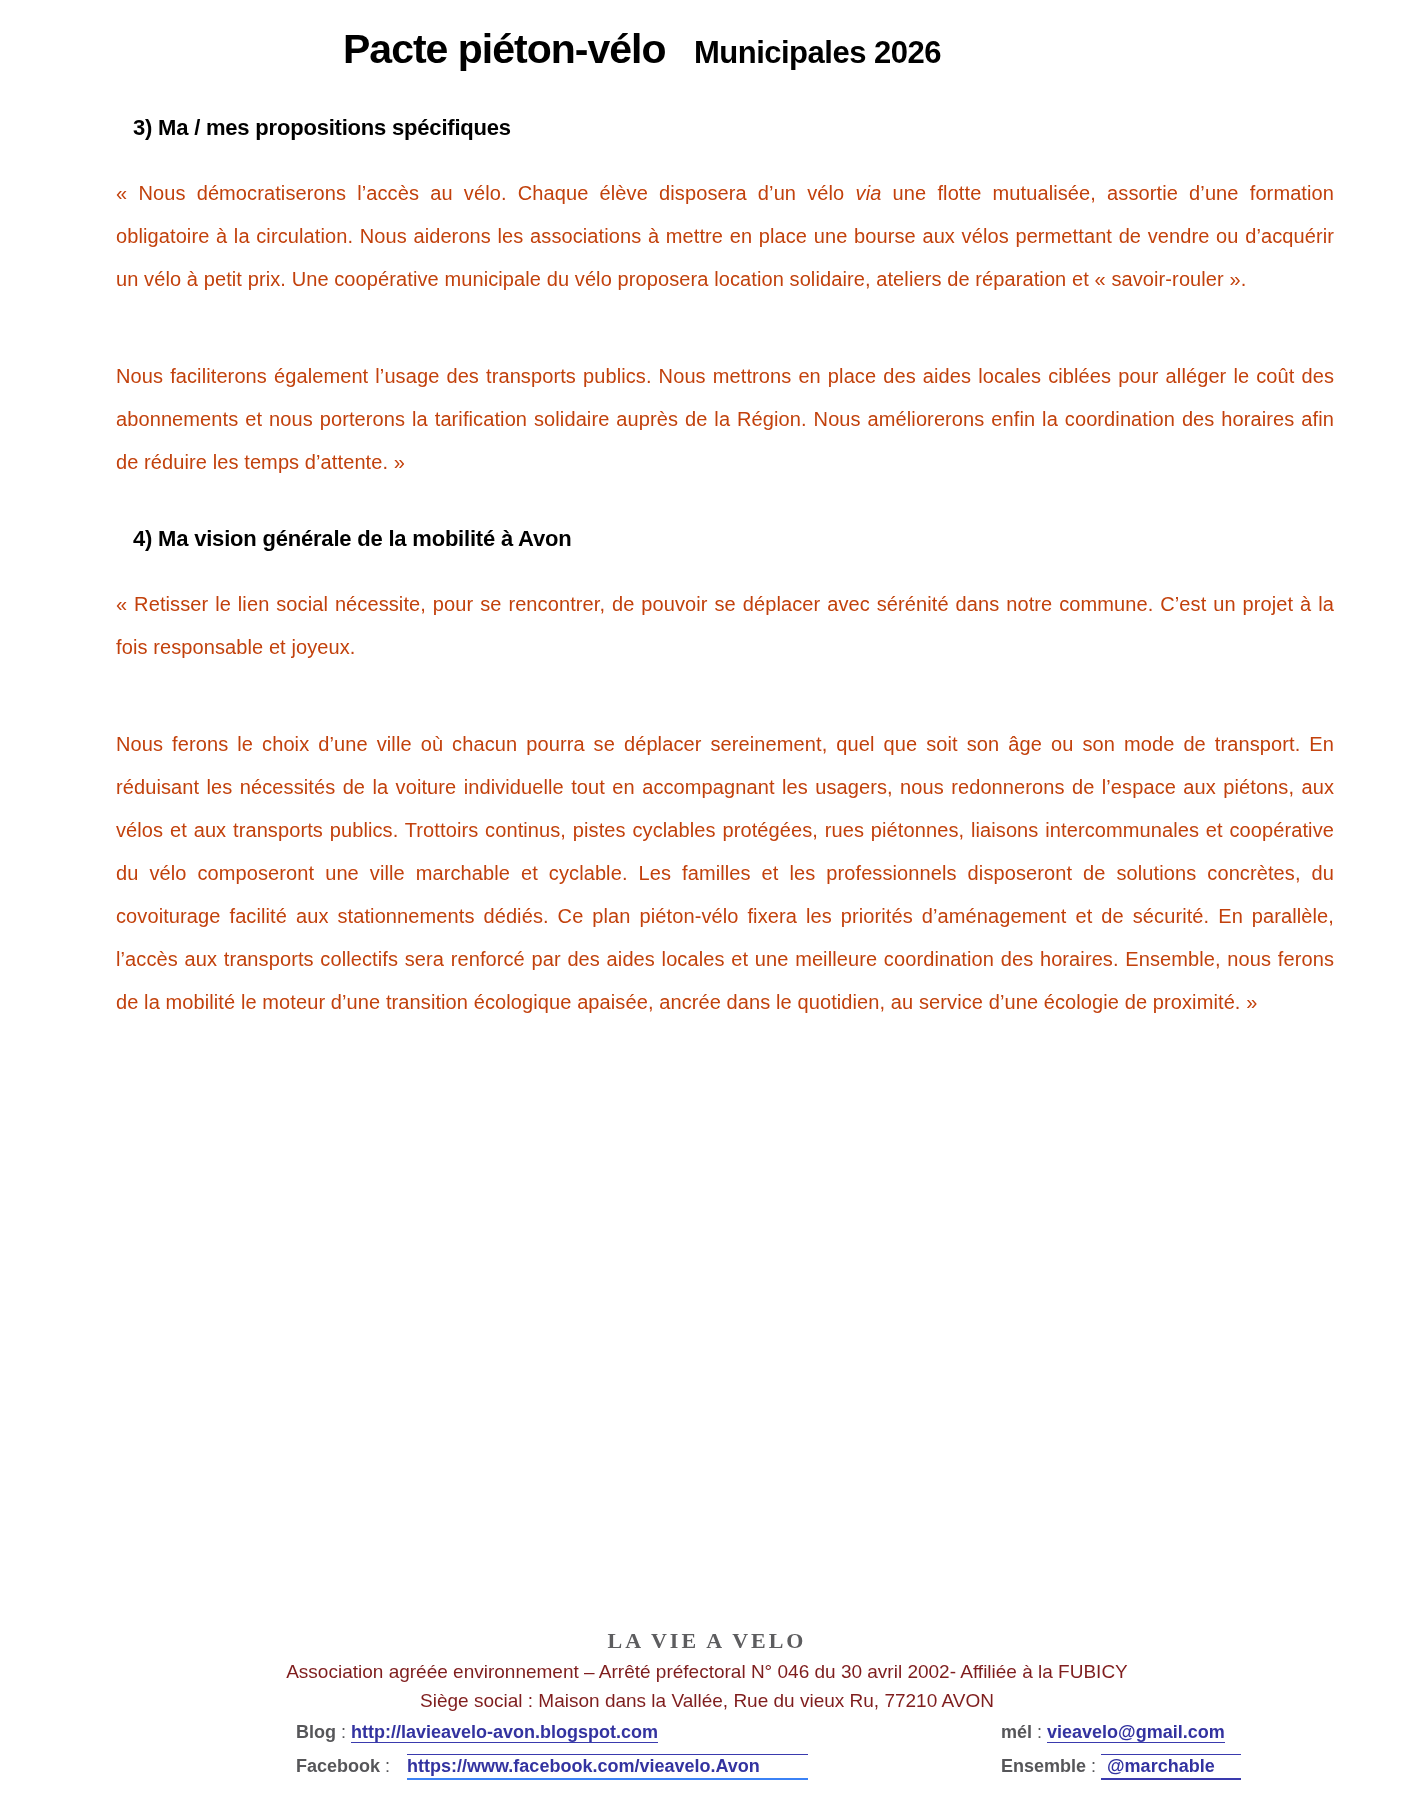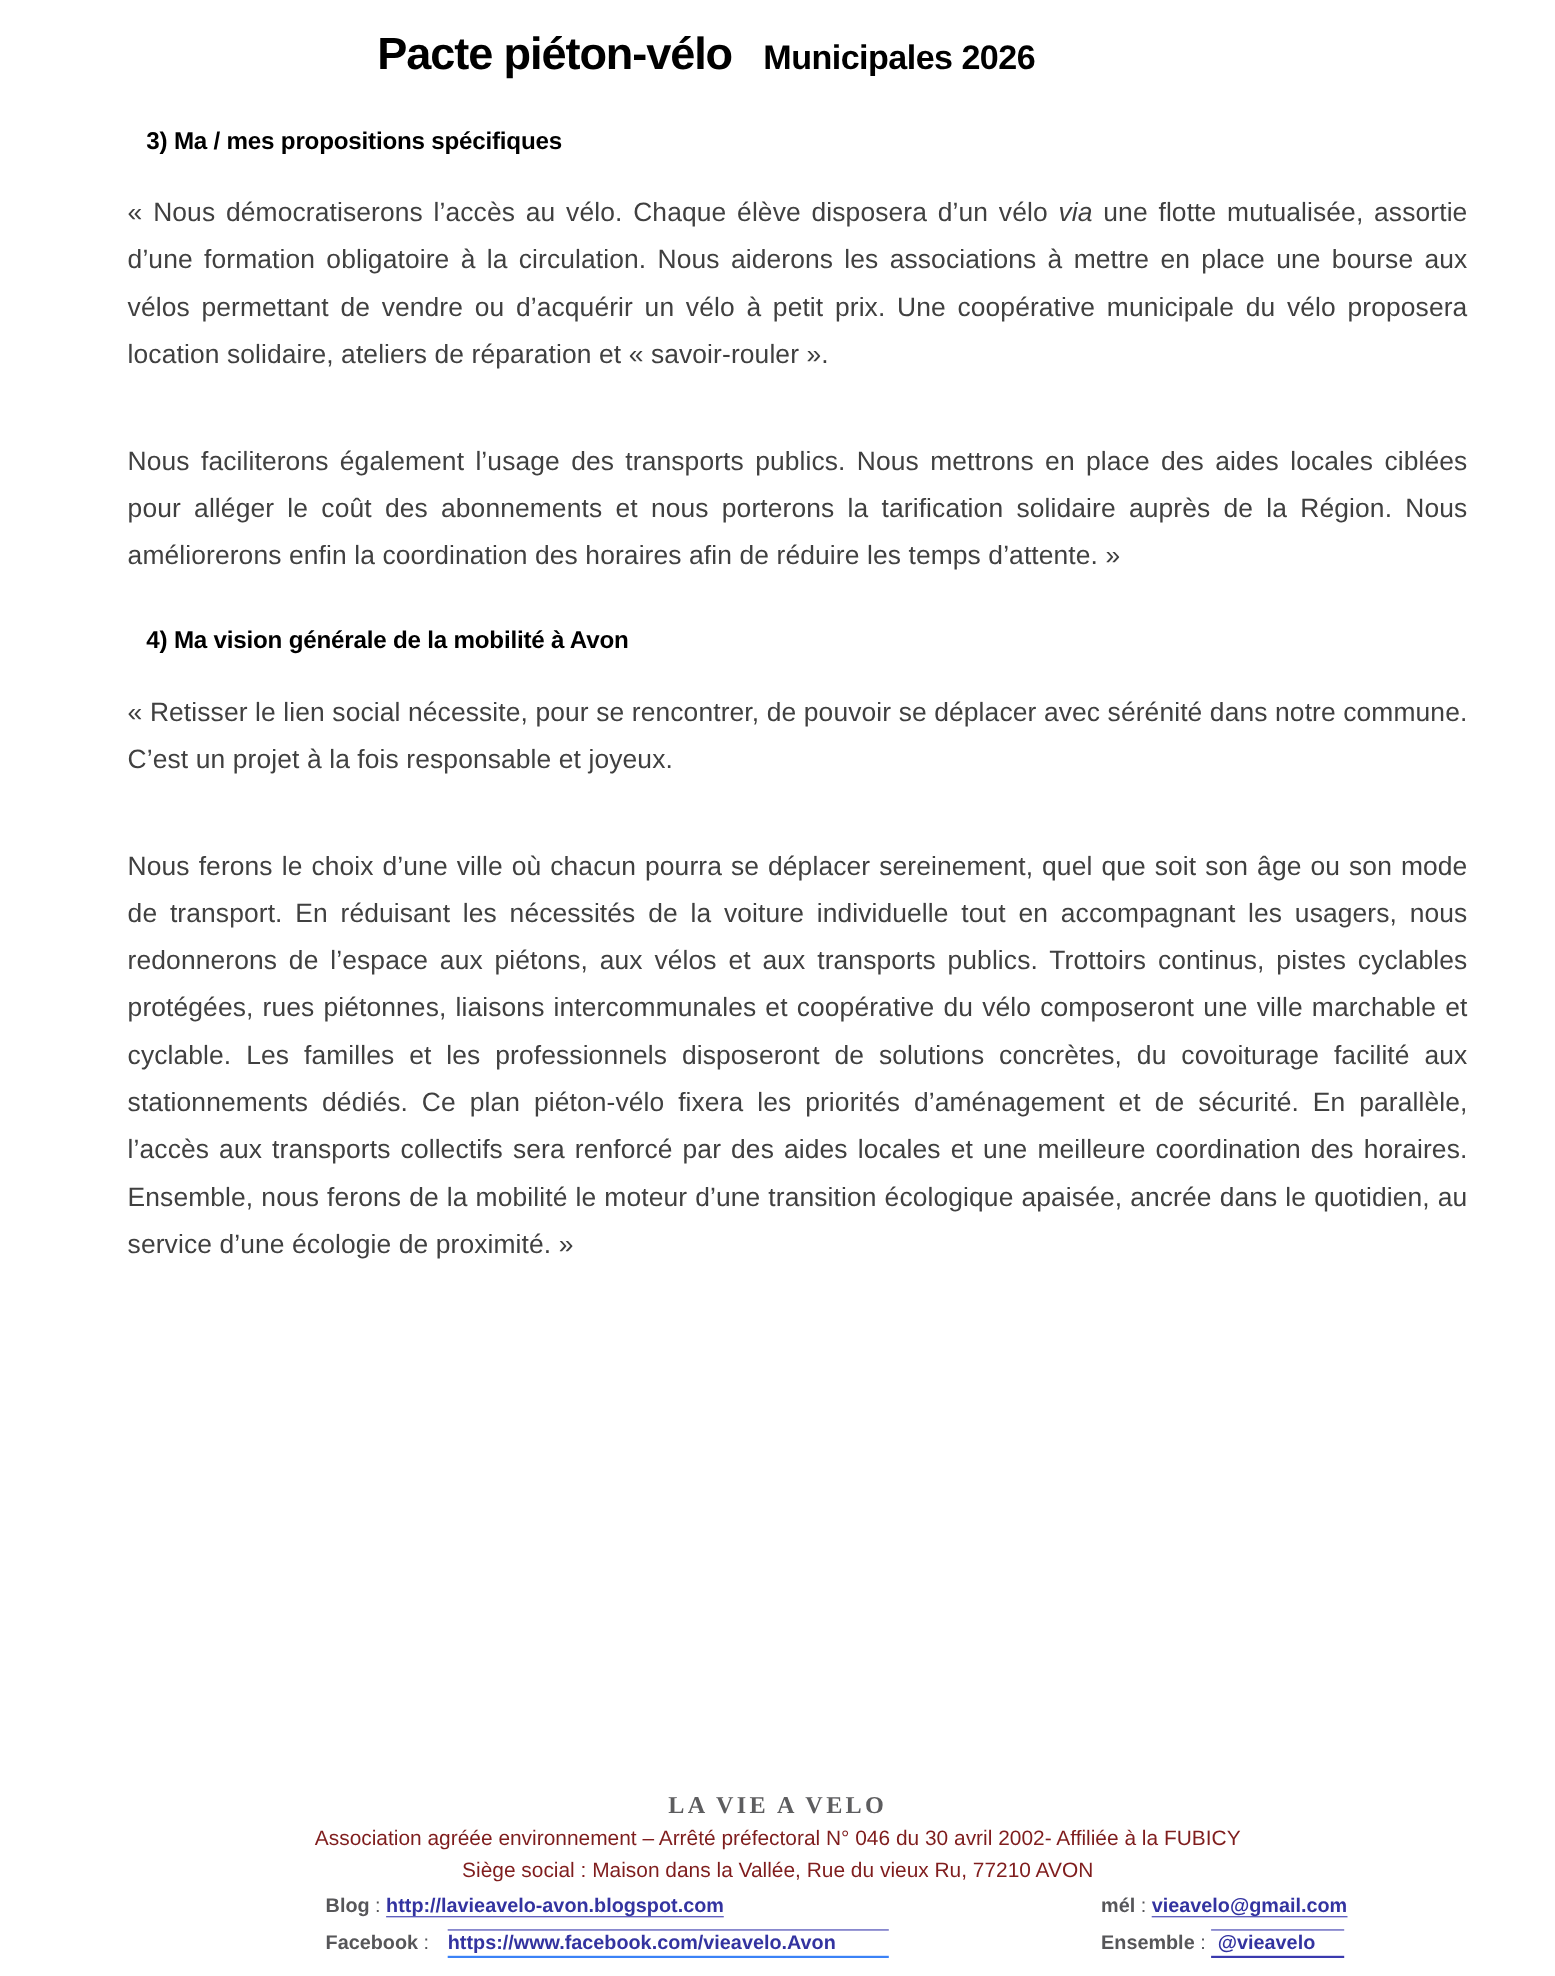--- a/index.html
+++ b/index.html
@@ -41,25 +41,25 @@
     padding: 0 80px 0 73px;
     margin-left: 43px;
   }
   .section-heading {
     font-size: 22px;
     font-weight: 700;
     margin: 42px 0 0 17px;
     letter-spacing: -0.2px;
   }
   .para {
-    font-size: 24px;
+    font-size: 20px;
     line-height: 43px;
     text-align: justify;
     letter-spacing: 0.1px;
-    color: #404040;
+    color: #c2410c;
   }
   .para.after-heading { margin-top: 31px; }
   .para.follow        { margin-top: 54px; }
   .italic { font-style: italic; }
 
   
   .footer {
     margin-top: auto;
     padding-bottom: 16px;
     color: #58585a;
@@ -143,16 +143,16 @@
     <div>
       <span class="link-label">Blog</span><span class="link-sep"> : </span><a class="doc-link" href="#">http://lavieavelo-avon.blogspot.com</a>
     </div>
     <div>
       <span class="link-label">mél</span><span class="link-sep"> : </span><a class="doc-link" href="#">vieavelo@gmail.com</a>
     </div>
     <div>
       <span class="link-label">Facebook</span><span class="link-sep"> : </span><a class="doc-link ext-fb" href="#">https://www.facebook.com/vieavelo.Avon</a>
     </div>
     <div>
-      <span class="link-label">Ensemble</span><span class="link-sep"> : </span><a class="doc-link ext-tw" href="#">@vieavelo</a>
+      <span class="link-label">Ensemble</span><span class="link-sep"> : </span><a class="doc-link ext-tw" href="#">@marchable</a>
     </div>
   </div>
 </footer>
 
 </body></html>

